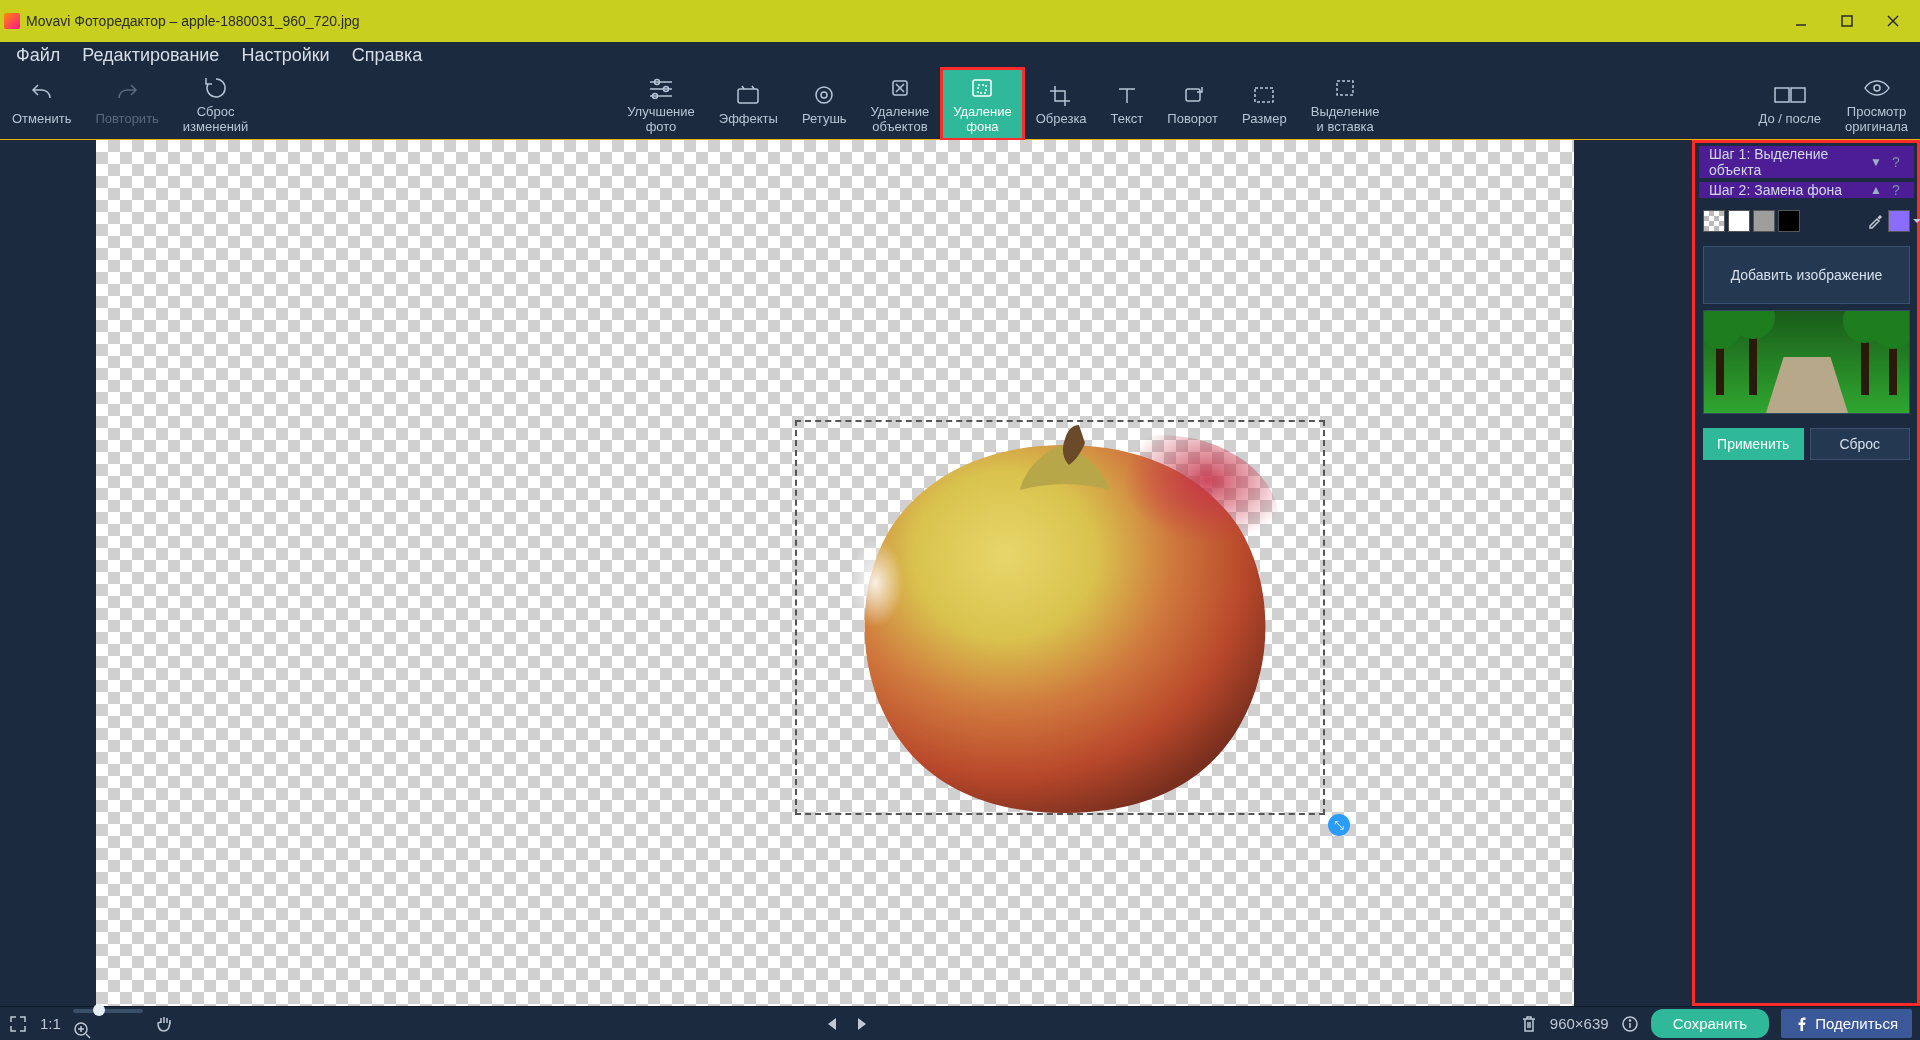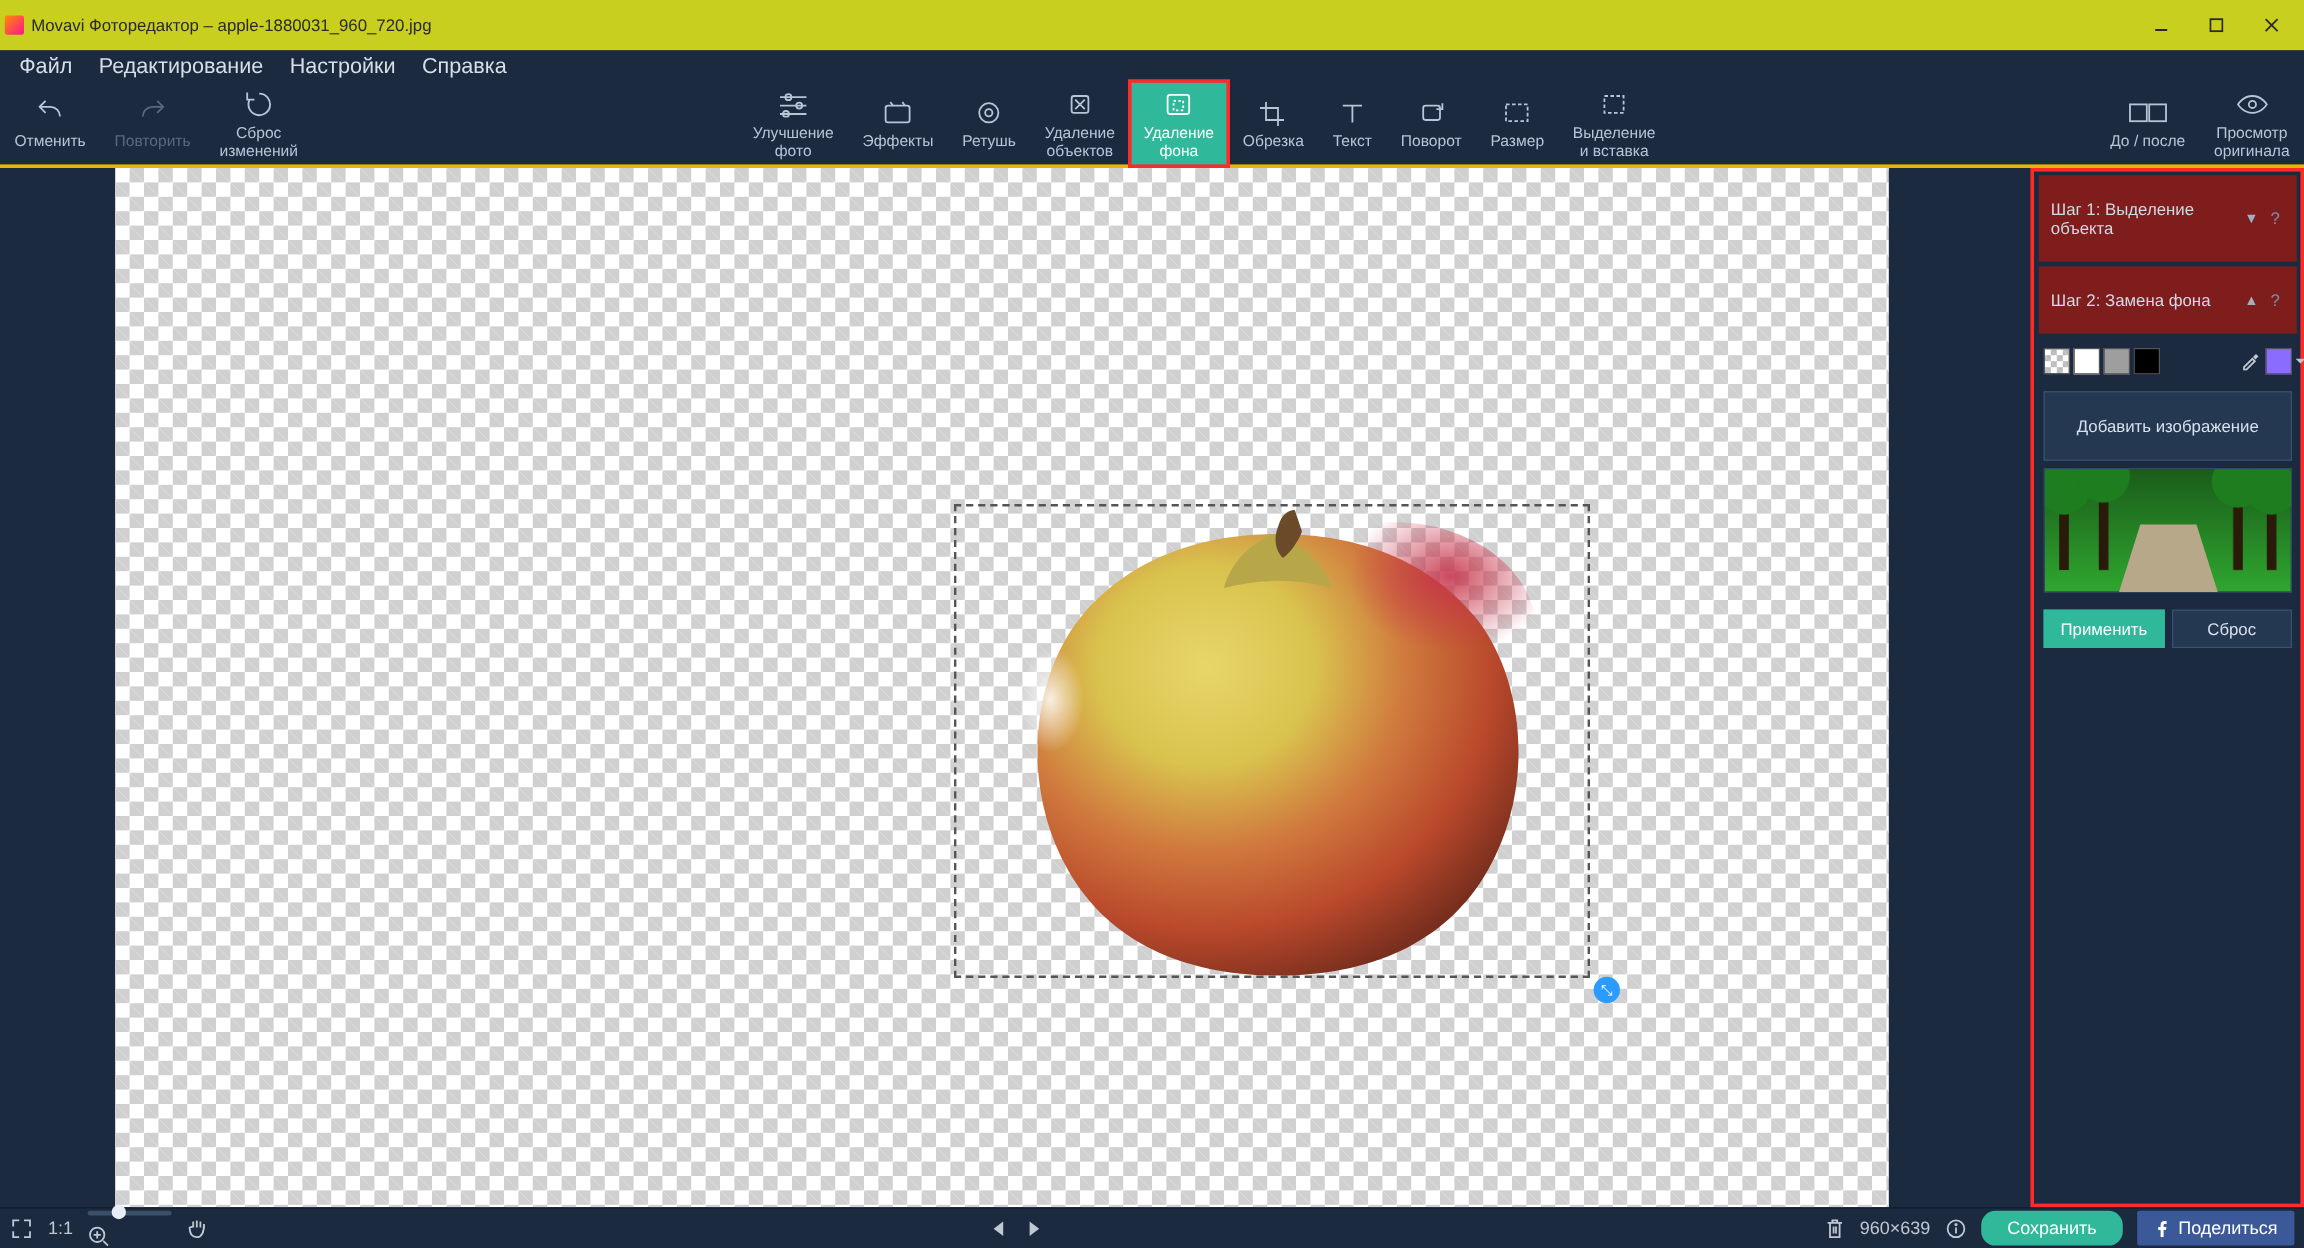--- a/index.html
+++ b/index.html
@@ -10,21 +10,21 @@
 .titlebar .appicon { width: 16px; height: 16px; margin-right: 6px; background: linear-gradient(135deg,#ff8c00,#ff1493); border-radius: 2px; }
 .titlebar .spacer { flex: 1; }
 .titlebar .winbtn { width: 46px; height: 24px; display: flex; align-items: center; justify-content: center; color: #2a2a2a; cursor: pointer; }
 .titlebar .winbtn svg { width: 12px; height: 12px; }
 
 
 .menubar { height: 26px; background: #1b2a3e; display: flex; align-items: center; padding: 0 6px; gap: 2px; }
 .menubar .menuitem { color: #d7dee8; font-size: 18px; padding: 2px 10px; cursor: pointer; }
 
 
-.toolbar { height: 72px; background: #1b2a3e; display: flex; align-items: center; border-bottom: 3px solid #eab308; }
+.toolbar { height: 72px; background: #1b2a3e; display: flex; align-items: center; border-bottom: 1px solid #eab308; }
 .toolgrp { display: flex; align-items: center; }
 .toolbtn { display: flex; flex-direction: column; align-items: center; justify-content: center; color: #b8c5d6; font-size: 13px; padding: 4px 12px; height: 72px; cursor: pointer; line-height: 1.1; text-align: center; }
 .toolbtn .ic { height: 30px; display: flex; align-items: center; justify-content: center; margin-bottom: 2px; }
 .toolbtn.disabled { color: #5a6a7e; }
 .toolbtn.active { background: #2fb89a; color: #fff; }
 .toolbtn.highlighted { outline: 3px solid #ff2a2a; outline-offset: -2px; }
 .toolbar .flex { flex: 1; }
 .toolbar svg { stroke: currentColor; fill: none; stroke-width: 1.5; }
 
 
@@ -38,21 +38,21 @@
 .selection { position: absolute; left: 795px; top: 280px; width: 530px; height: 395px; border: 2px dashed #555; }
 .apple { position: absolute; left: 810px; top: 285px; width: 510px; height: 390px; }
 .resize-handle { position: absolute; left: 1328px; top: 674px; width: 22px; height: 22px; border-radius: 50%; background: #2b9bff; display: flex; align-items: center; justify-content: center; color: #fff; font-size: 12px; }
 
 
 .apple svg { width: 100%; height: 100%; }
 
 
 .rightpanel { width: 228px; background: #1b2a3e; border-left: 1px solid #0f1a28; padding: 6px 6px 6px 6px; position: relative; }
 .rightpanel.hl { outline: 3px solid #ff2a2a; outline-offset: -3px; }
-.stephdr { background: #7f1d1d; color: #d0dae6; font-size: 14px; padding: 20px 10px; display: flex; align-items: center; justify-content: space-between; margin-bottom: 4px; cursor: pointer; }
+.stephdr { background: #4c1d95; color: #d0dae6; font-size: 14px; padding: 0 10px; display: flex; align-items: center; justify-content: space-between; margin-bottom: 4px; cursor: pointer; }
 .stephdr .chev { color: #9fb0c4; font-size: 12px; }
 .stephdr .q { width: 16px; text-align: center; color: #7d8fa5; margin-left: 6px; }
 .swatches { display: flex; gap: 3px; padding: 8px 4px; align-items: center; }
 .swatch { width: 22px; height: 22px; border: 1px solid #555; cursor: pointer; }
 .swatch.checker { background-image: linear-gradient(45deg,#bbb 25%,transparent 25%,transparent 75%,#bbb 75%),linear-gradient(45deg,#bbb 25%,#fff 25%,#fff 75%,#bbb 75%); background-size: 10px 10px; background-position: 0 0,5px 5px; position: static; width:22px; height:22px; }
 .picker { margin-left: auto; width: 20px; height: 20px; display:flex; align-items:center; justify-content:center; color:#c0c8d4; cursor:pointer; }
 .colordrop { width: 22px; height: 22px; background: #8a6cff; border: 1px solid #555; cursor: pointer; position: relative; }
 .colordrop::after { content:''; position:absolute; right:-12px; top:8px; border:4px solid transparent; border-top-color:#c0c8d4; }
 .addimg { display:block; width: calc(100% - 8px); margin: 6px 4px; padding: 20px 0; background: #243851; border: 1px solid #3a5270; color: #d7e0ec; font-size: 14px; text-align:center; cursor:pointer; }
 .thumb { margin: 6px 4px; height: 104px; background: linear-gradient(#1a5c1a,#2fa62f); border:1px solid #334a63; position:relative; overflow:hidden; }

